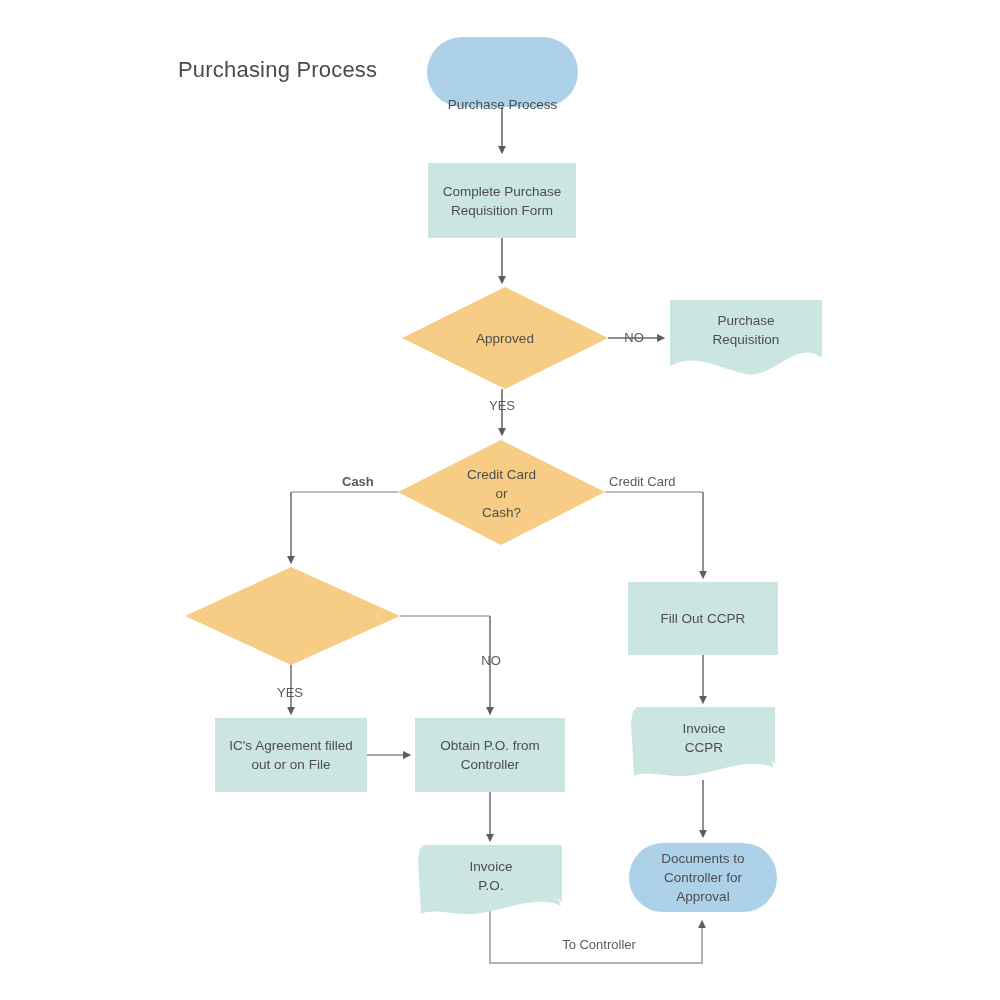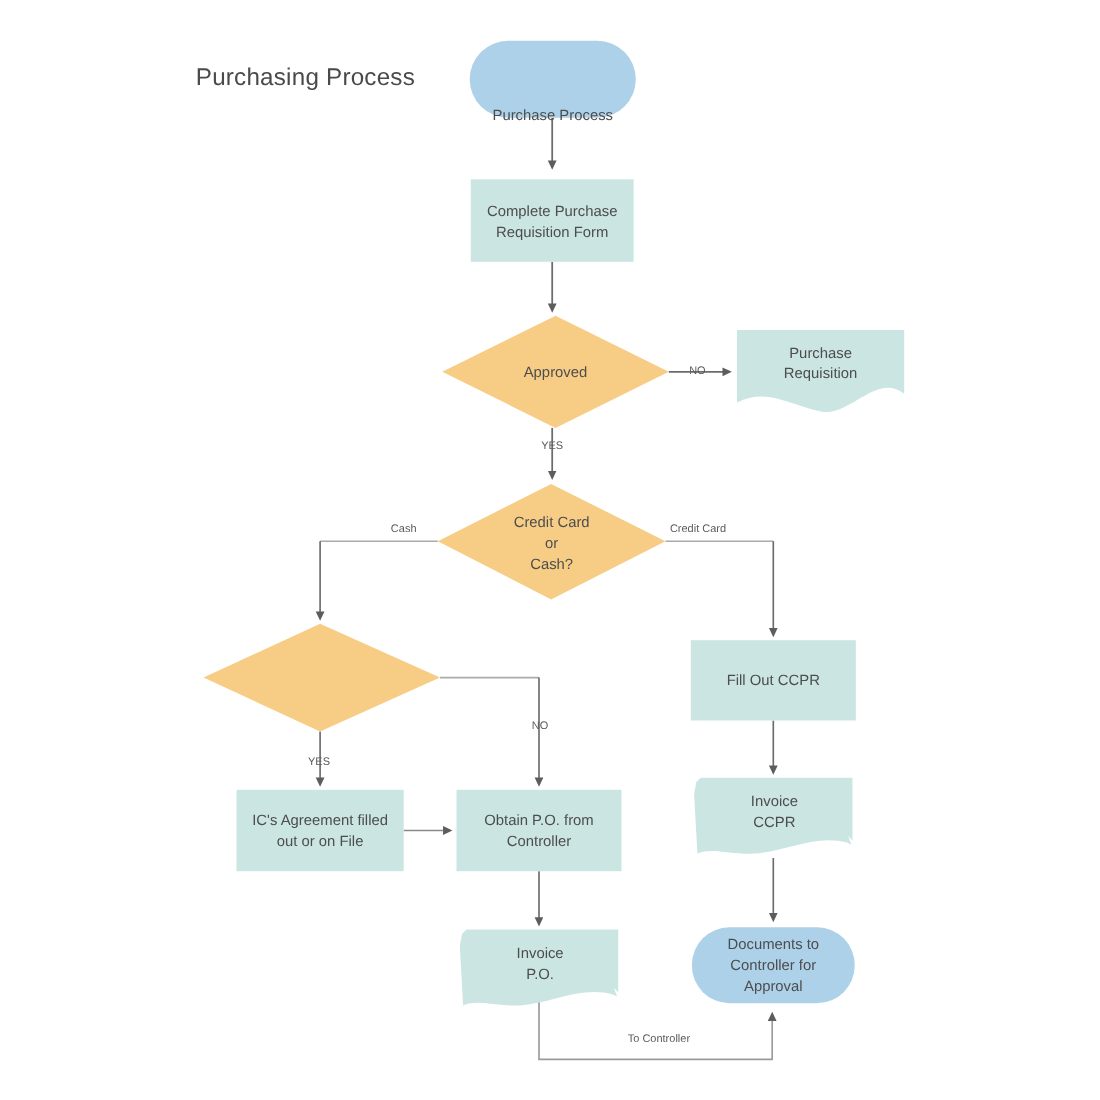--- a/index.html
+++ b/index.html
@@ -35,21 +35,21 @@
     text-align: center;
     color: #4d4d4d;
     font-size: 13.5px;
     line-height: 19px;
     white-space: pre-line;
     pointer-events: none;
   }
   .edge-label {
     position: absolute;
     color: #5a5a5a;
-    font-size: 10px;
+    font-size: 13px;
     line-height: 15px;
     white-space: nowrap;
     text-align: center;
   }
   #diagram-title {
     position: absolute;
     left: 178px;
     top: 57px;
     font-size: 22px;
     color: #4a4a4a;
@@ -171,21 +171,21 @@
 P.O.</div>
 
   <div class="node-label" style="left:629px; top:843px; width:148px; height:69px;">Documents to
 Controller for
 Approval</div>
 
   <div class="edge-label" style="left:619px; top:330px; width:30px; text-align:center;">NO</div>
 
   <div class="edge-label" style="left:480px; top:398px; width:44px; text-align:center;">YES</div>
 
-  <div class="edge-label" style="left:342px; top:474px; width:50px; text-align:center;">Cash</div>
+  <div class="edge-label" style="left:342px; top:474px; width:50px; text-align:left;font-weight:bold;">Cash</div>
 
   <div class="edge-label" style="left:609px; top:474px; width:86px; text-align:left;">Credit Card</div>
 
   <div class="edge-label" style="left:268px; top:685px; width:44px; text-align:center;">YES</div>
 
   <div class="edge-label" style="left:476px; top:653px; width:30px; text-align:center;">NO</div>
 
   <div class="edge-label" style="left:549px; top:937px; width:100px; text-align:center;">To Controller</div>
 
 </div>

